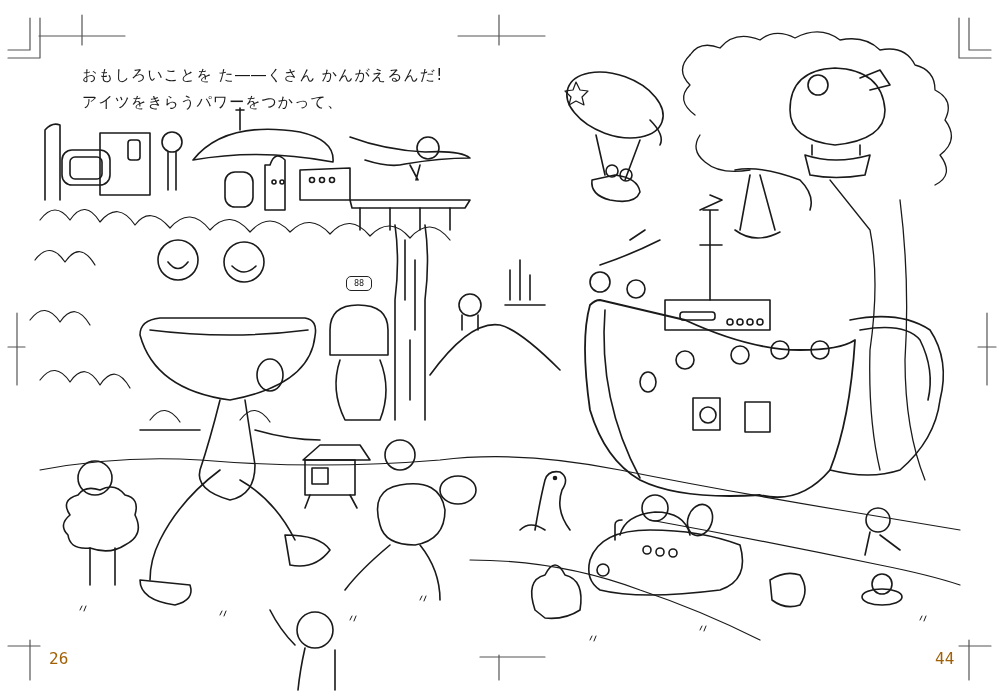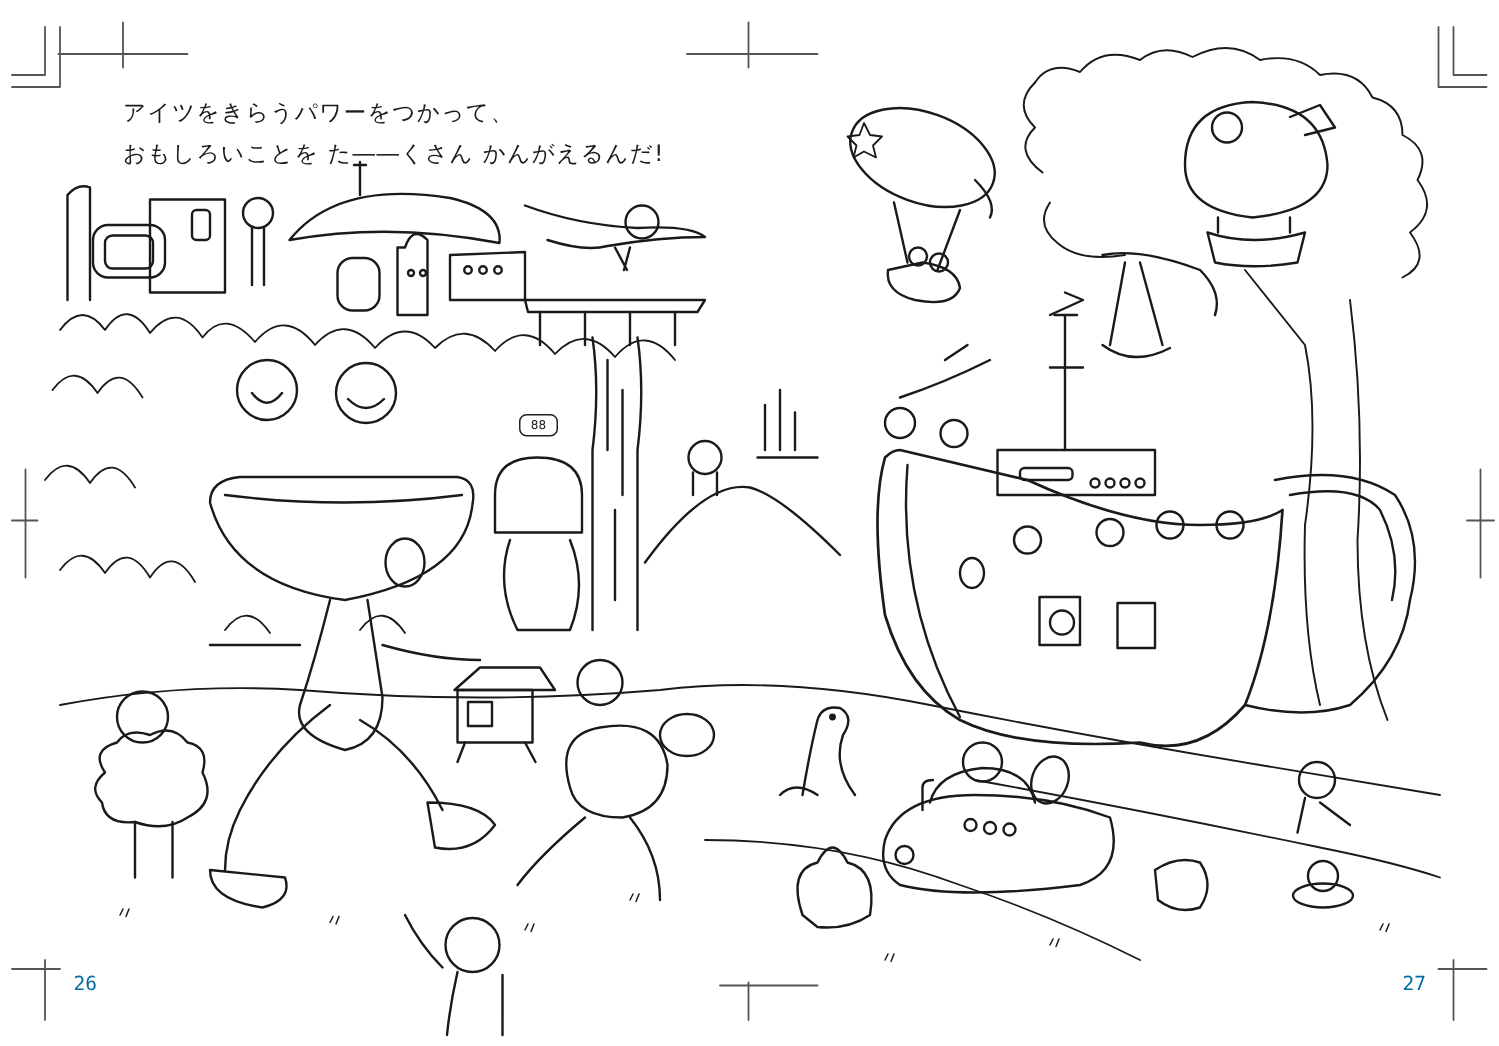--- a/index.html
+++ b/index.html
@@ -1,20 +1,20 @@
 <!DOCTYPE html>
 <html><head>
 <meta charset="utf-8">
 <style>
   html,body{margin:0;padding:0;background:#fff;}
   body{width:999px;height:697px;overflow:hidden;position:relative;font-family:"DejaVu Sans",sans-serif;color:#1a1a1a;}
   .spread{position:absolute;left:0;top:0;width:999px;height:697px;background:#fff;}
   .caption{position:absolute;left:82px;top:62px;font-family:"DejaVu Sans",sans-serif;font-size:15px;line-height:27px;letter-spacing:1px;color:#1a1a1a;font-weight:normal;}
   .caption div{white-space:nowrap;}
-  .pagenum{position:absolute;font-family:"DejaVu Sans Mono",monospace;font-size:13px;color:#0369a1;}
+  .pagenum{position:absolute;font-family:"DejaVu Sans Mono",monospace;font-size:16px;color:#a16207;}
   .pn-left{left:49px;top:649px;}
   .pn-right{left:935px;top:649px;}
   svg.art{position:absolute;left:0;top:0;}
   .sign{position:absolute;left:314px;top:276px;width:24px;height:13px;border:1.5px solid #222;border-radius:5px;font-size:8px;line-height:13px;text-align:center;font-family:"DejaVu Sans",sans-serif;background:#fff;margin-left:32px;}
 </style>
 </head>
 <body>
 
 <div class="spread">
 
@@ -220,19 +220,19 @@
     </g>
 
     <g stroke-width="1">
       <path d="M80 610 l2 -4 M84 611 l2 -5 M220 615 l2 -4 M224 616 l2 -5 M350 620 l2 -4 M354 621 l2 -5 M420 600 l2 -4 M424 601 l2 -5 M590 640 l2 -4 M594 641 l2 -5 M700 630 l2 -4 M704 631 l2 -5 M920 620 l2 -4 M924 621 l2 -5"></path>
     </g>
   </svg>
 
   <div class="sign">88</div>
 
   <div class="caption">
+    <div>おもしろいことを た――くさん かんがえるんだ!</div>
     <div>アイツをきらうパワーをつかって、</div>
-    <div>おもしろいことを た――くさん かんがえるんだ!</div>
   </div>
 
   <div class="pagenum pn-left">26</div>
-  <div class="pagenum pn-right">27</div>
+  <div class="pagenum pn-right">44</div>
 </div>
 
 </body></html>

